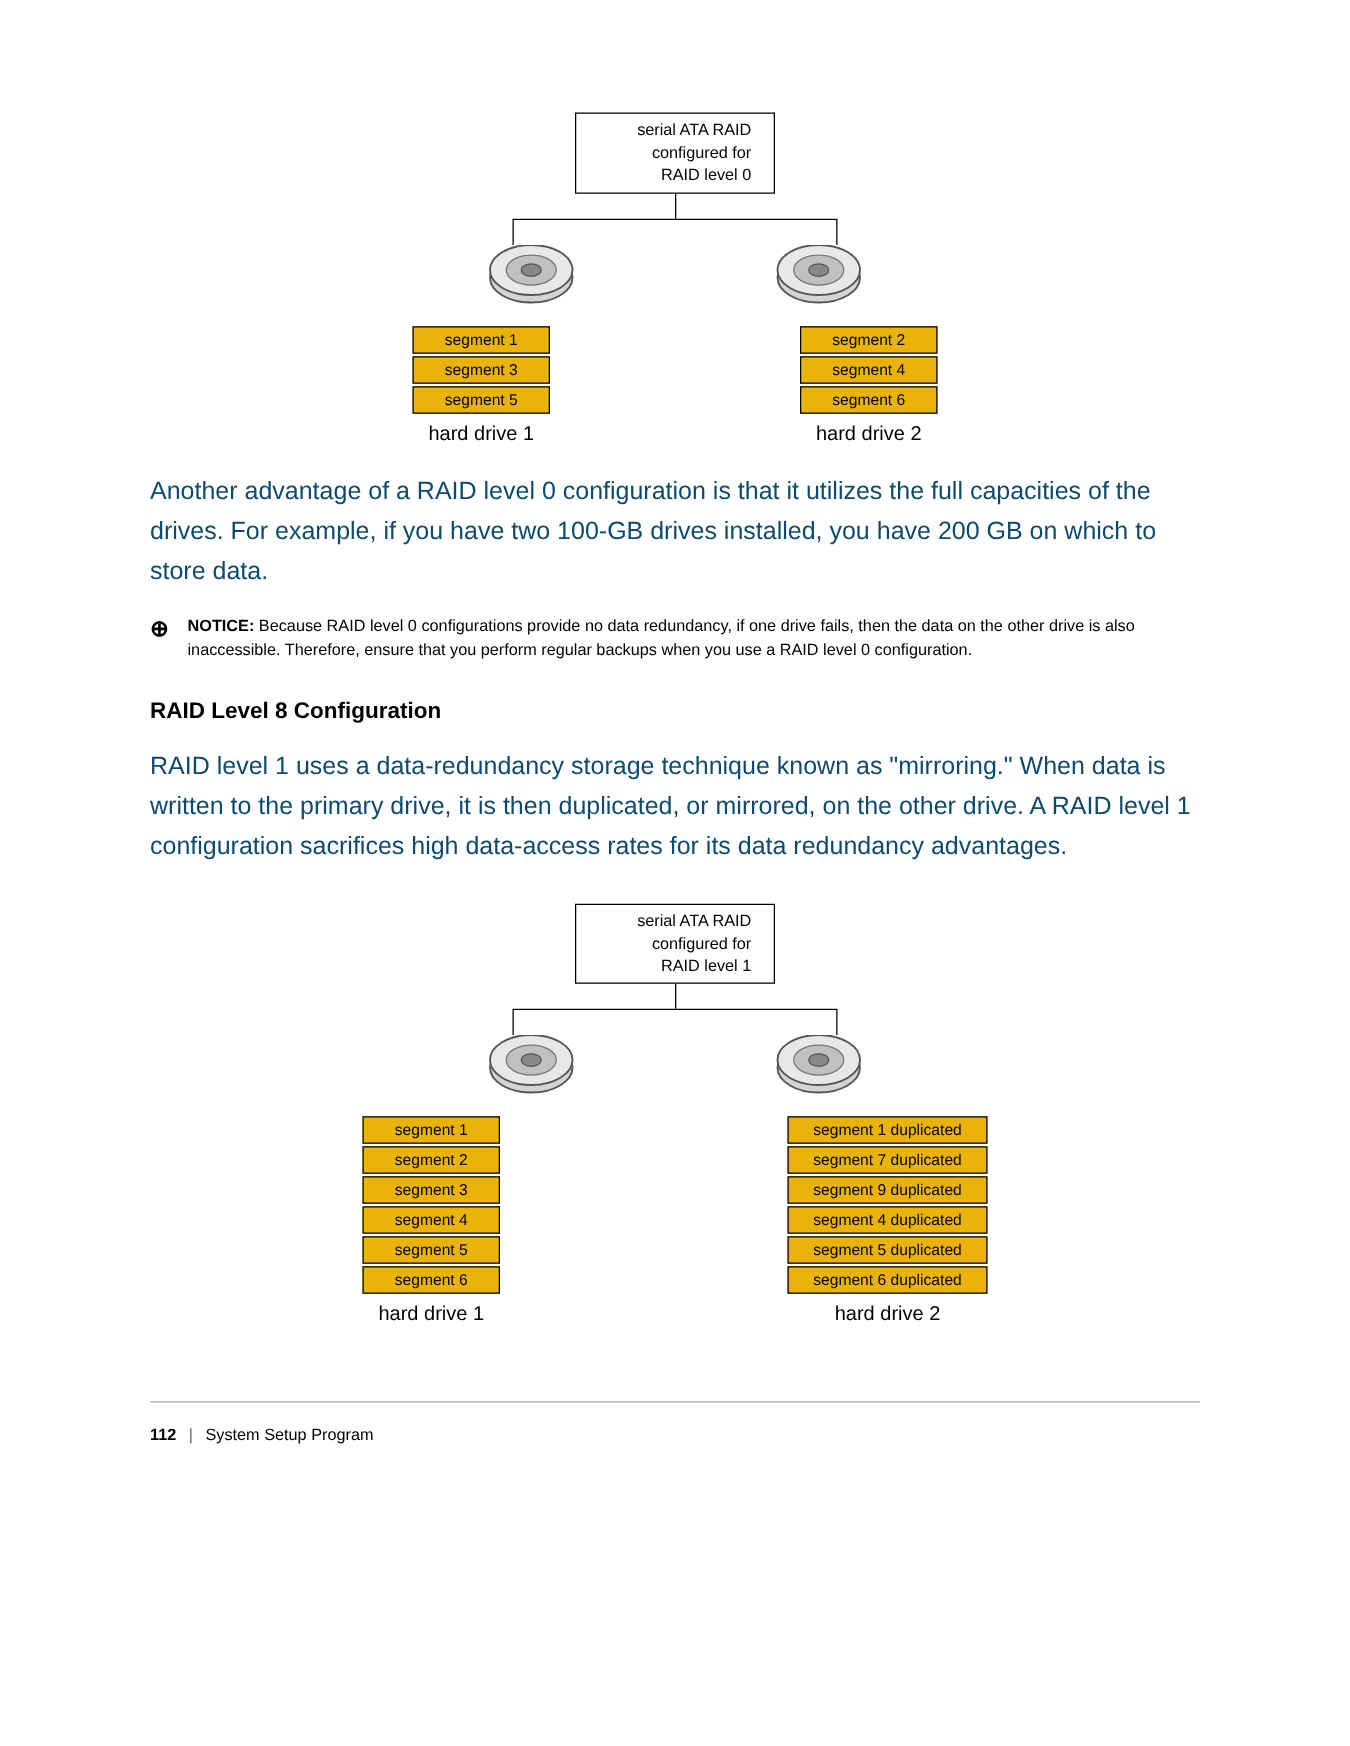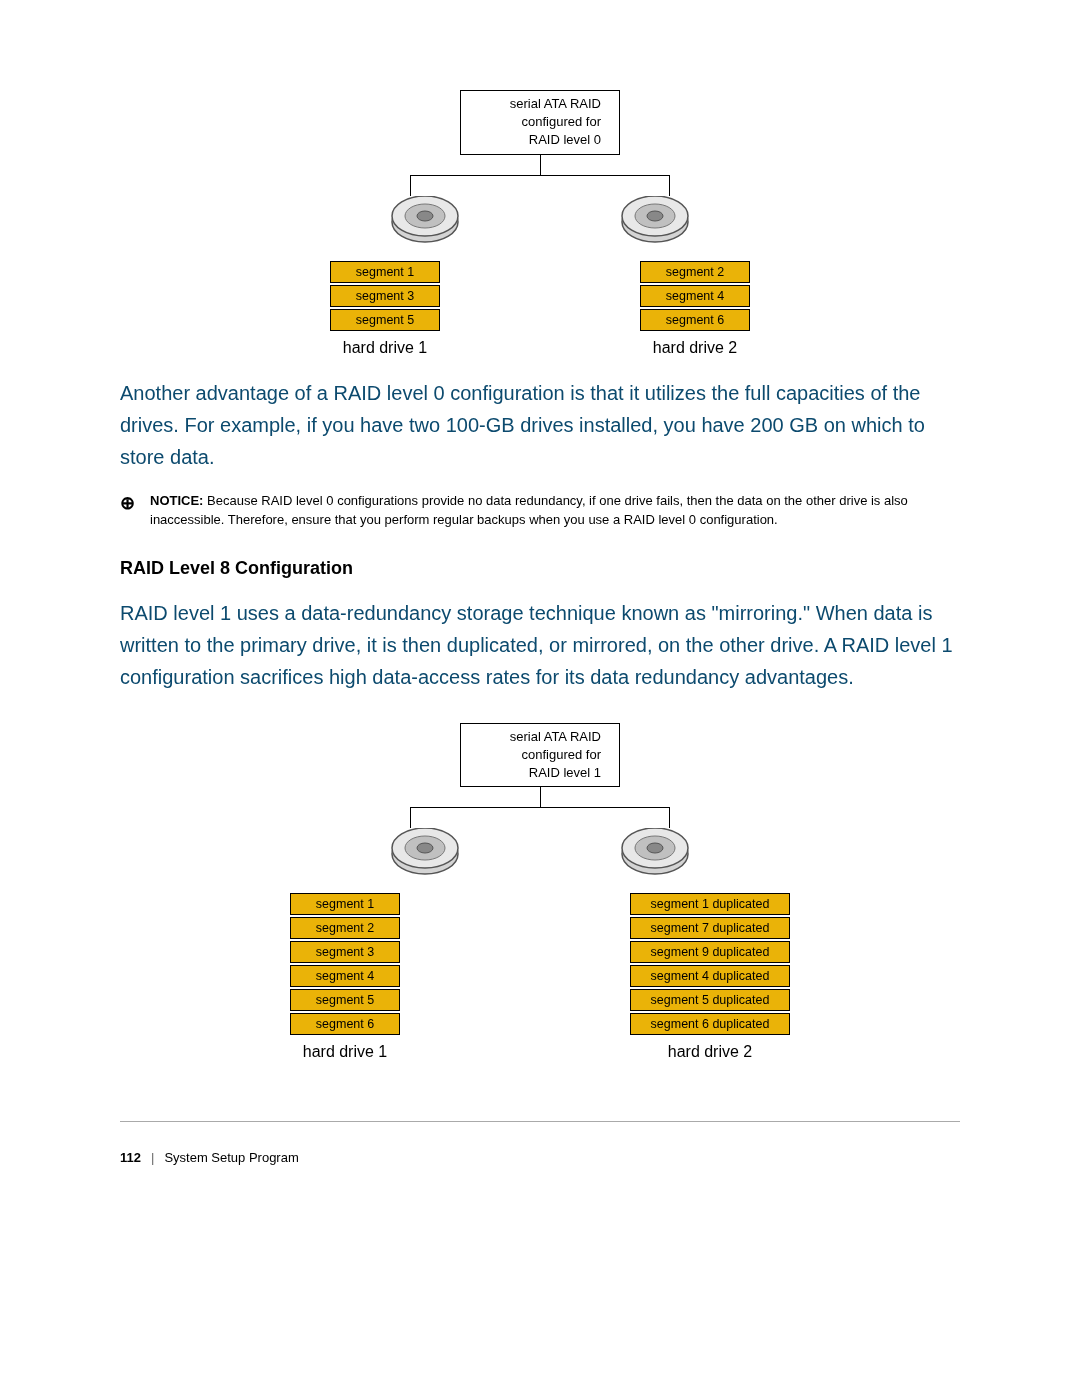--- a/index.html
+++ b/index.html
@@ -128,21 +128,21 @@
 
     .section-heading {
       font-size: 18px;
       font-weight: bold;
       margin: 28px 0 12px 0;
     }
 
     .footer {
       margin-top: 60px;
       border-top: 1px solid #aaa;
-      padding-top: 28px;
+      padding-top: 18px;
       font-size: 13px;
       display: flex;
       align-items: center;
       gap: 10px;
     }
 
     .footer-page {
       font-weight: bold;
     }
 

